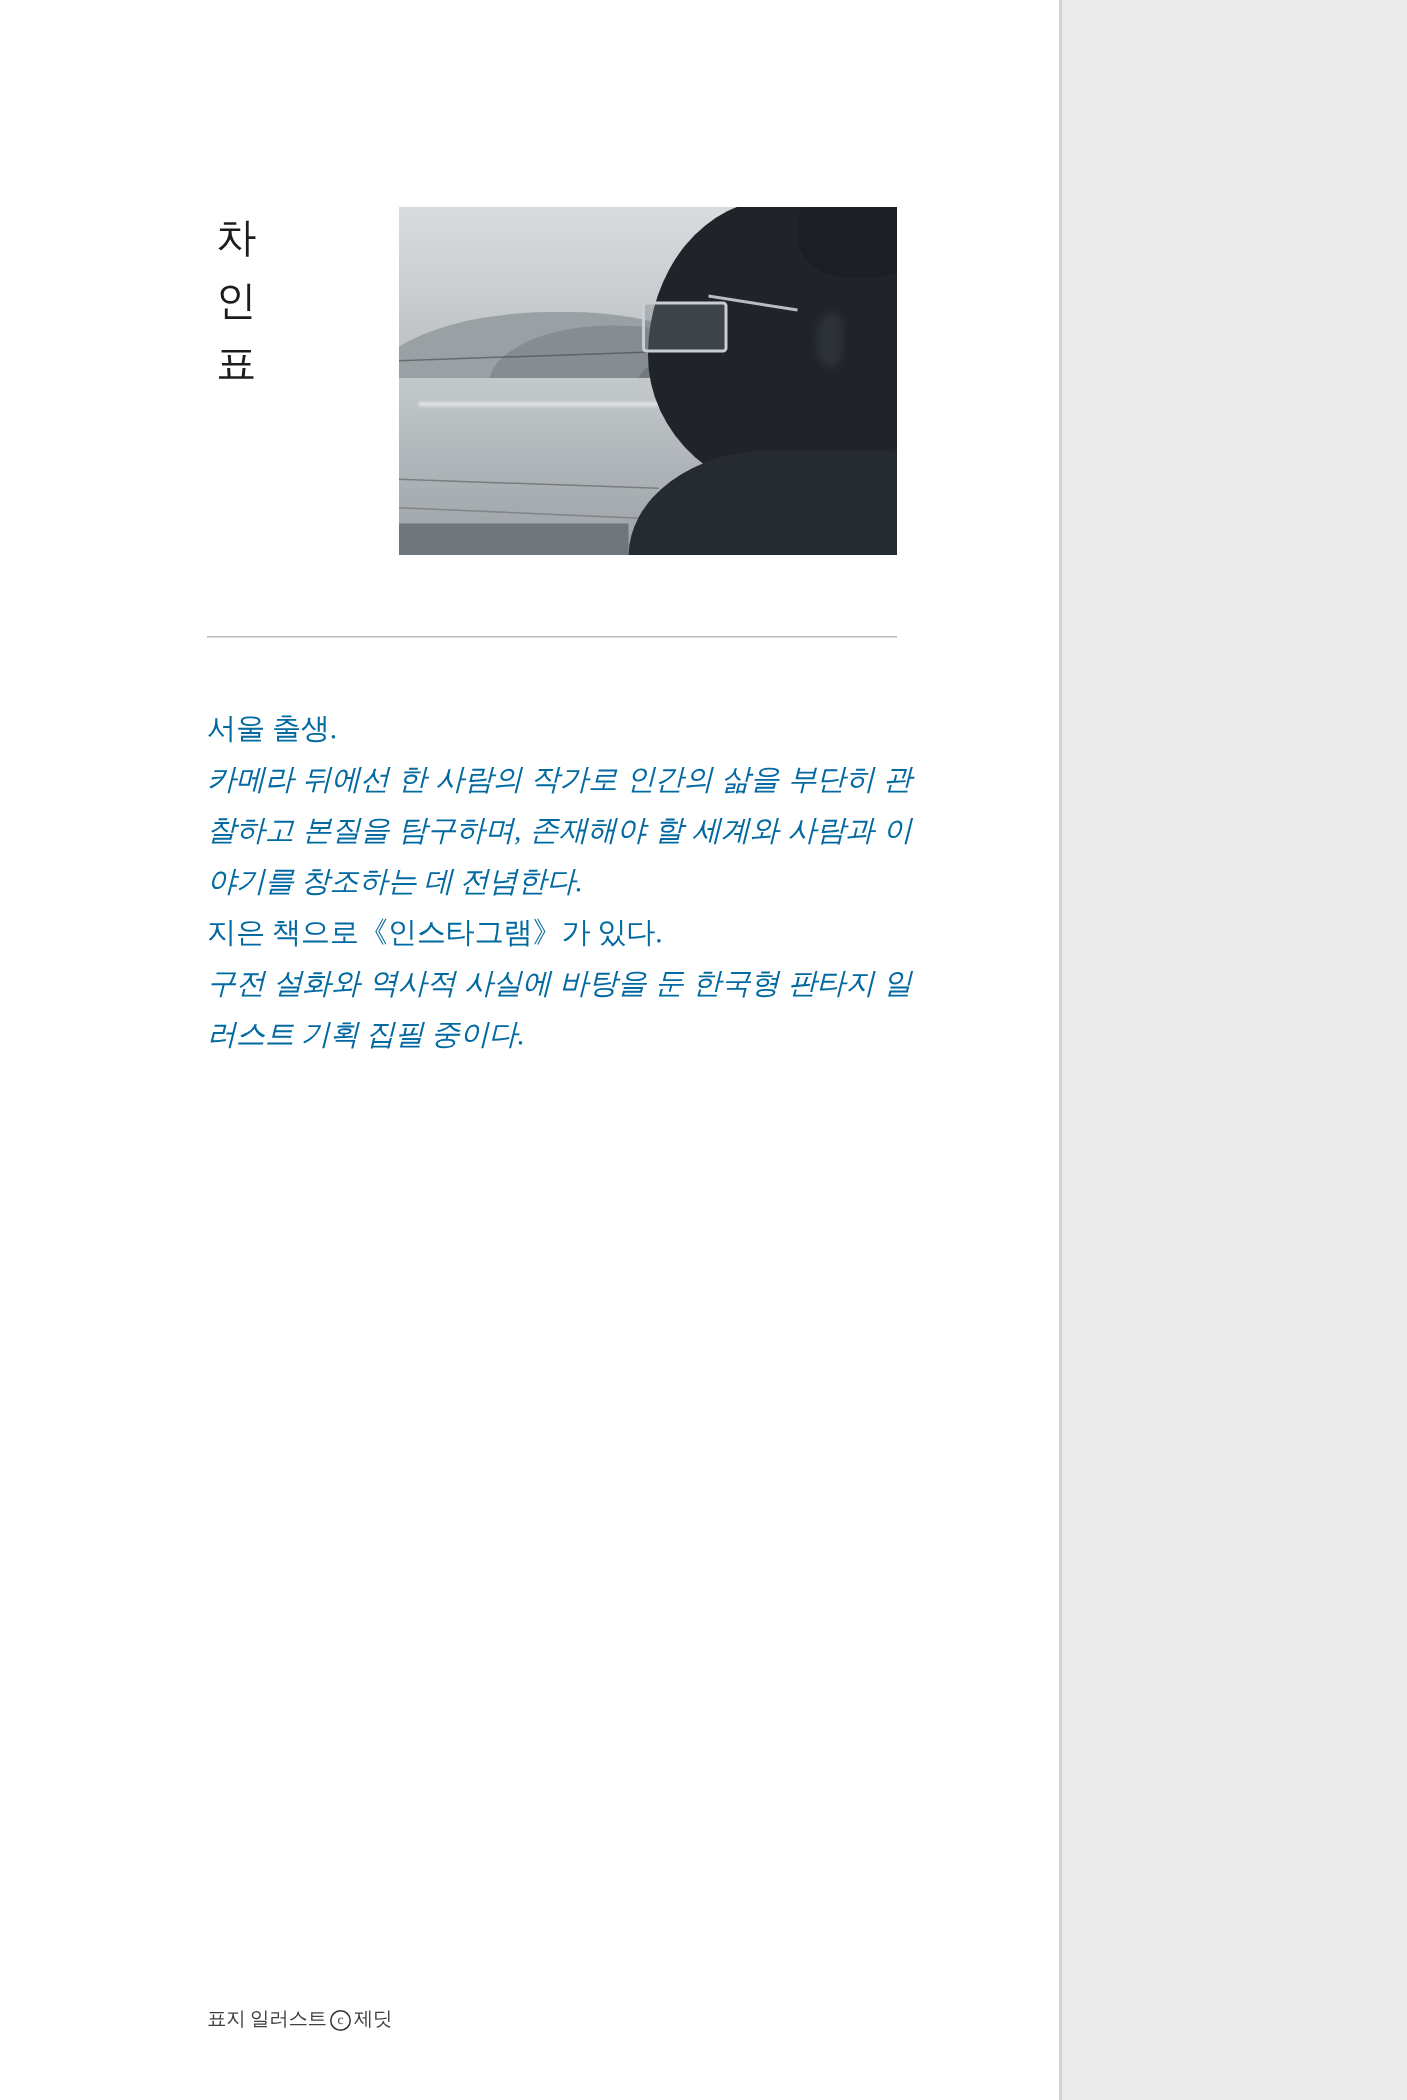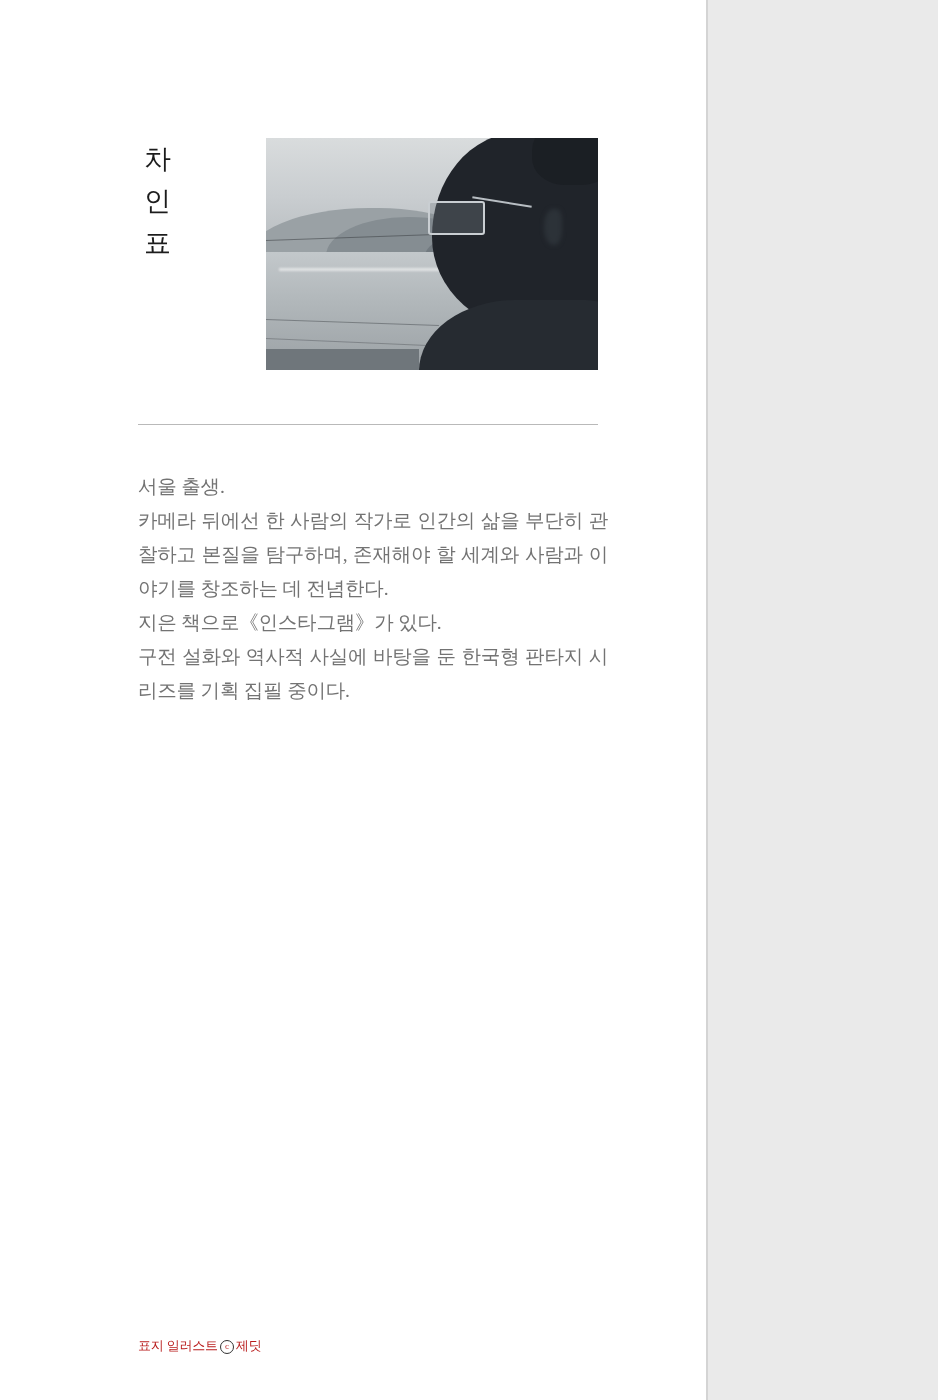--- a/index.html
+++ b/index.html
@@ -217,42 +217,43 @@
   }
 
   
   #bio {
     position: absolute;
     left: 138px;
     top: 470px;
     width: 470px;
     font-size: 19.5px;
     line-height: 34px;
-    color: #737373;
+    color: #0369a1;
     letter-spacing: -0.2px;
   }
   #bio p {
     margin: 0;
   }
   .bio-justify {
     text-align: justify;
     text-justify: inter-character;
+    font-style: italic;
   }
   #bio-social {
     margin-top: 30px !important;
   }
 
   
   #footer-credit {
     position: absolute;
     left: 138px;
     top: 1337px;
     font-size: 13px;
     line-height: 18px;
-    color: #b91c1c;
+    color: #404040;
     letter-spacing: -0.2px;
   }
   .copy-mark {
     display: inline-block;
     width: 12px;
     height: 12px;
     line-height: 11px;
     border: 1px solid #333;
     border-radius: 50%;
     font-size: 9px;
@@ -295,21 +296,21 @@
     </div>
 
   </div>
 
   <div id="divider"></div>
 
   <div id="bio">
     <p>서울 출생.</p>
     <p class="bio-justify">카메라 뒤에선 한 사람의 작가로 인간의 삶을 부단히 관찰하고 본질을 탐구하며, 존재해야 할 세계와 사람과 이야기를 창조하는 데 전념한다.</p>
     <p>지은 책으로《인스타그램》가 있다.</p>
-    <p class="bio-justify">구전 설화와 역사적 사실에 바탕을 둔 한국형 판타지 시리즈를 기획 집필 중이다.</p>
+    <p class="bio-justify">구전 설화와 역사적 사실에 바탕을 둔 한국형 판타지 일러스트 기획 집필 중이다.</p>
   </div>
 
   <div id="footer-credit">
     <span>표지 일러스트</span><span class="copy-mark">c</span><span>제딧</span>
   </div>
 
 </div>
 
 <div id="page-edge"></div>
 <div id="right-gutter"></div>

